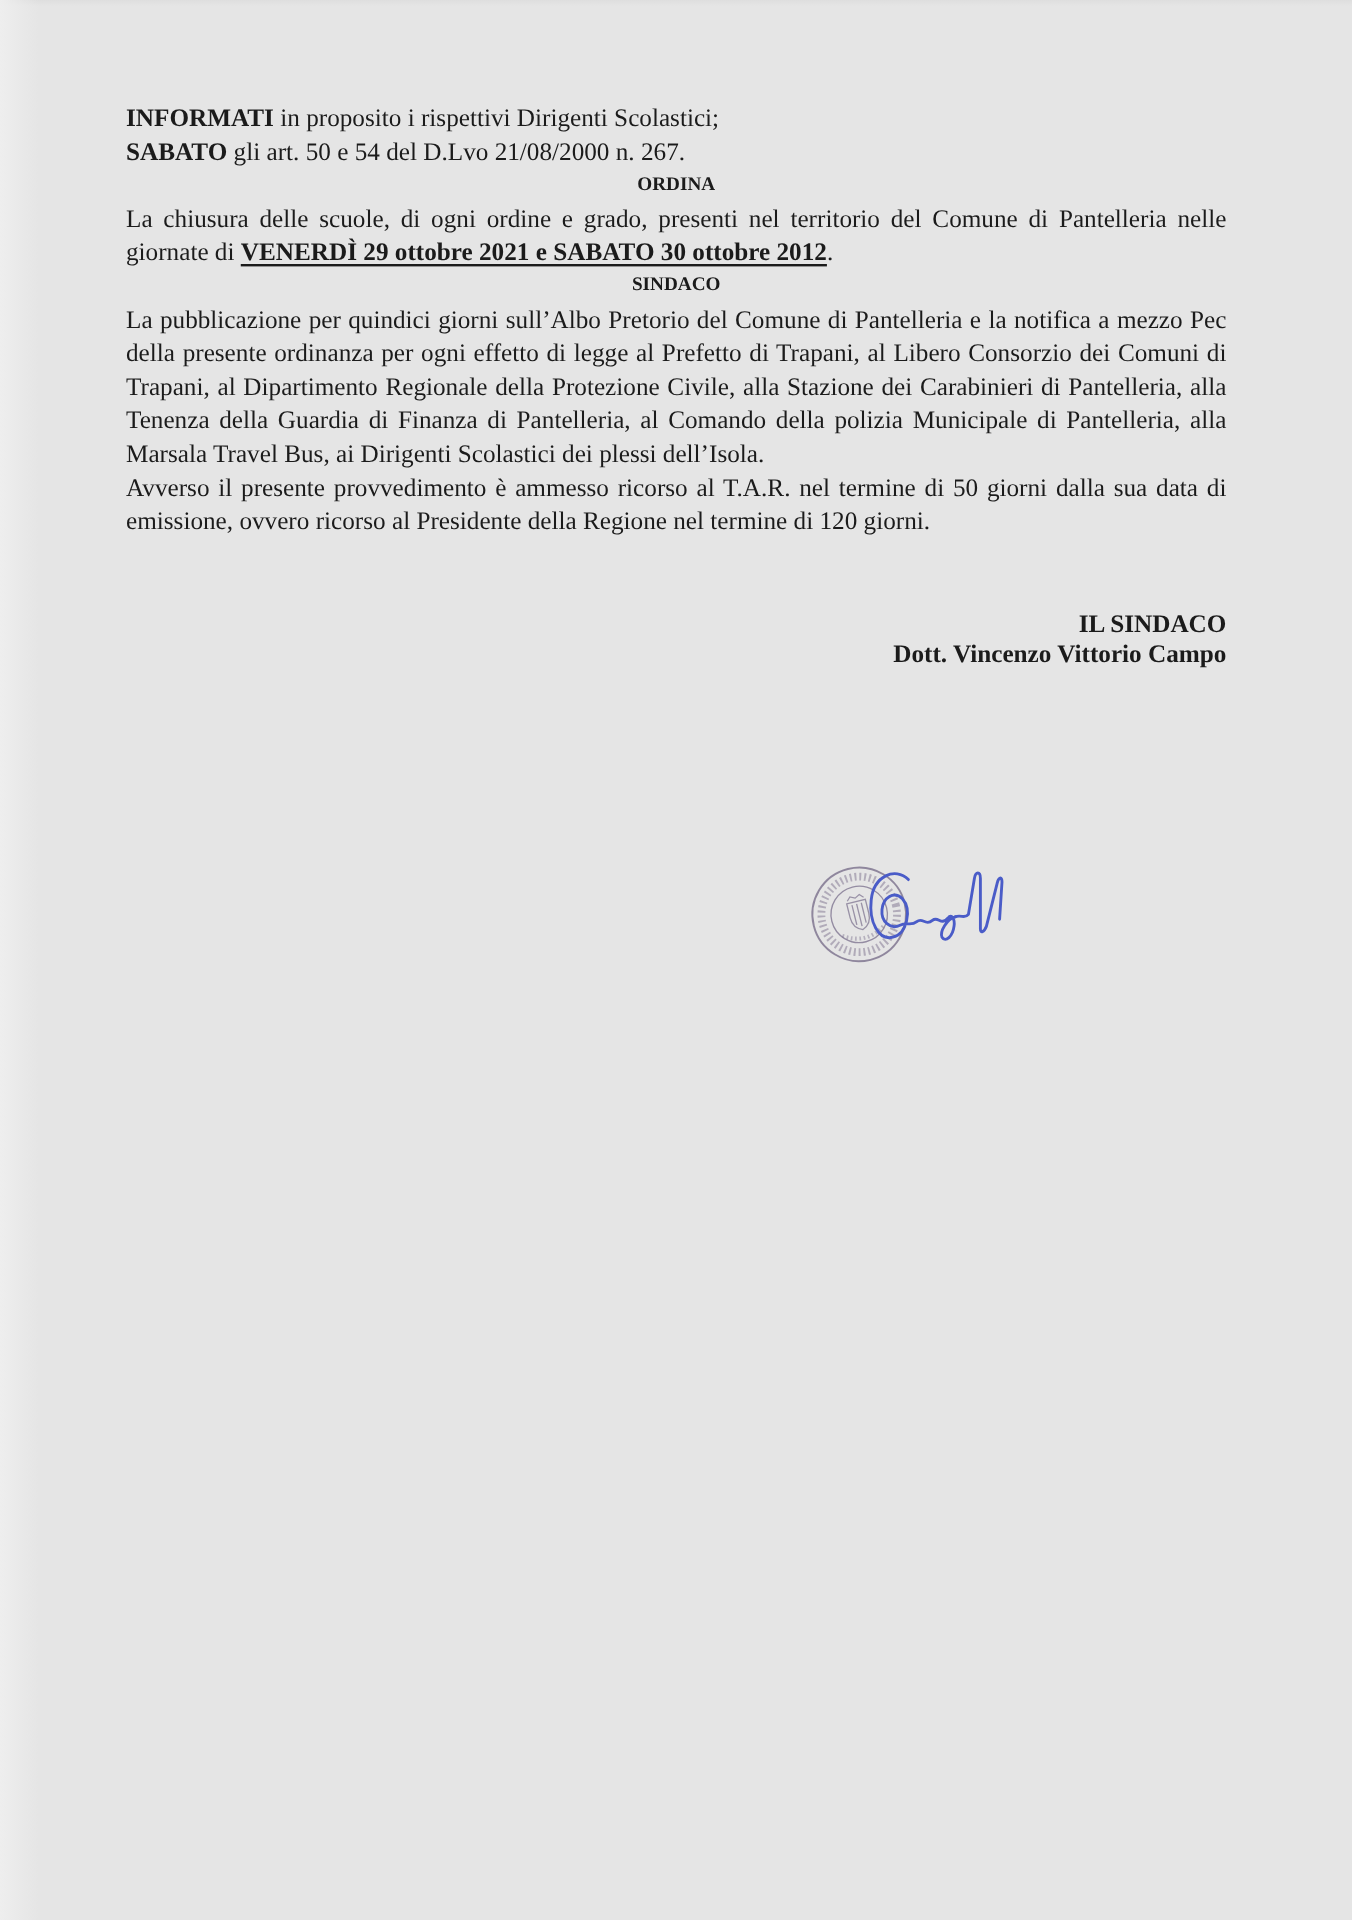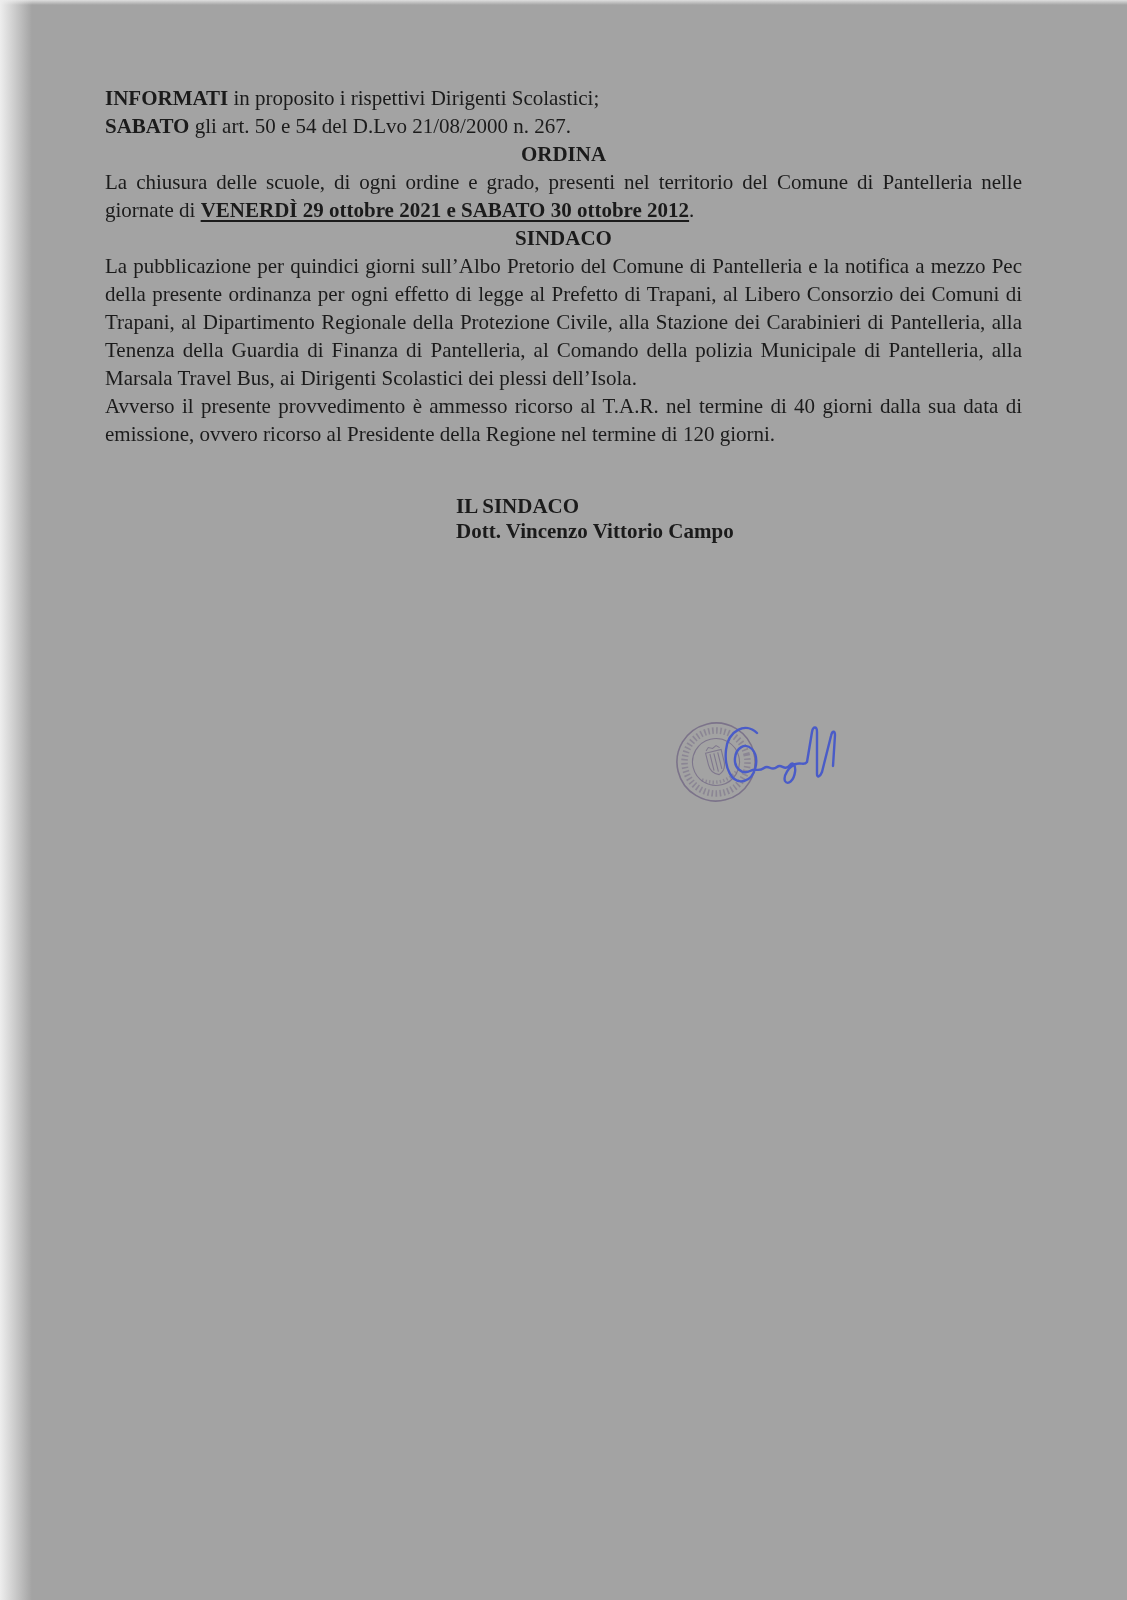--- a/index.html
+++ b/index.html
@@ -1,20 +1,20 @@
 <!DOCTYPE html>
 <html><head>
 <meta charset="utf-8">
 <style>
   html, body { margin: 0; padding: 0; background: #ffffff; }
   .page {
     position: relative;
     width: 1127px;
     height: 1600px;
-    background: #a3a3a3;
+    background: #e5e5e5;
     overflow: hidden;
     font-family: "Liberation Serif", "DejaVu Serif", serif;
     color: #1b1b1b;
   }
   
   .edge-left {
     position: absolute; left: 0; top: 0; bottom: 0; width: 32px;
     background: linear-gradient(to right, #eeeeee, rgba(255,255,255,0));
     pointer-events: none;
   }
@@ -28,36 +28,36 @@
     left: 105px;
     width: 917px;
     top: 0;
     padding-top: 84px;
     font-size: 21px;
     line-height: 28px;
   }
   .content p, .content h2 { margin: 0; padding: 0; }
   .lead-bold { font-weight: bold; }
   .p-visti   { margin-top: 33px; }
-  .heading   { margin-top: 24px; text-align: center; font-weight: bold; font-size: 21px; line-height: 28px; }
+  .heading   { margin-top: 24px; text-align: center; font-weight: bold; font-size: 16px; line-height: 28px; }
   .p-ordina-body { margin-top: 25px; text-align: justify; }
   .h-dispone { margin-top: 45px; }
   .p-dispone-body { margin-top: 29px; text-align: justify; }
   .p-ricorso { margin-top: 17px; text-align: justify; }
   .dates {
     font-weight: bold;
     text-decoration: underline;
     text-decoration-thickness: 2px;
     text-underline-offset: 3px;
   }
   .sig-block {
-    margin-top: 46px;
+    margin-top: 60px;
     margin-left: 351px;
     width: 566px;
-    text-align: left;
+    text-align: right;
     font-weight: bold;
     line-height: 24.5px;
   }
   .signature-area {
     position: absolute;
     left: 638px;
     top: 702px;
     width: 212px;
     height: 108px;
   }
@@ -76,21 +76,21 @@
     <p class="p-visti"><span class="lead-bold">SABATO</span><span> gli art. 50 e 54 del D.Lvo 21/08/2000 n. 267.</span></p>
 
     <h2 class="heading h-ordina">ORDINA</h2>
 
     <p class="p-ordina-body"><span>La chiusura delle scuole, di ogni ordine e grado, presenti nel territorio del Comune di Pantelleria nelle giornate di </span><span class="dates">VENERDÌ 29 ottobre 2021 e SABATO 30 ottobre 2012</span><span>.</span></p>
 
     <h2 class="heading h-dispone">SINDACO</h2>
 
     <p class="p-dispone-body">La pubblicazione per quindici giorni sull’Albo Pretorio del Comune di Pantelleria e la notifica a mezzo Pec della presente ordinanza per ogni effetto di legge al Prefetto di Trapani, al Libero Consorzio dei Comuni di Trapani, al Dipartimento Regionale della Protezione Civile, alla Stazione dei Carabinieri di Pantelleria, alla Tenenza della Guardia di Finanza di Pantelleria, al Comando della polizia Municipale di Pantelleria, alla Marsala Travel Bus, ai Dirigenti Scolastici dei plessi dell’Isola.</p>
 
-    <p class="p-ricorso">Avverso il presente provvedimento è ammesso ricorso al T.A.R. nel termine di 40 giorni dalla sua data di emissione, ovvero ricorso al Presidente della Regione nel termine di 120 giorni.</p>
+    <p class="p-ricorso">Avverso il presente provvedimento è ammesso ricorso al T.A.R. nel termine di 50 giorni dalla sua data di emissione, ovvero ricorso al Presidente della Regione nel termine di 120 giorni.</p>
 
     <div class="sig-block">
       <div>IL SINDACO</div>
       <div>Dott. Vincenzo Vittorio Campo</div>
     </div>
 
   </div>
 
   <svg class="signature-area" viewBox="0 0 212 108" xmlns="http://www.w3.org/2000/svg" aria-hidden="true">
 

